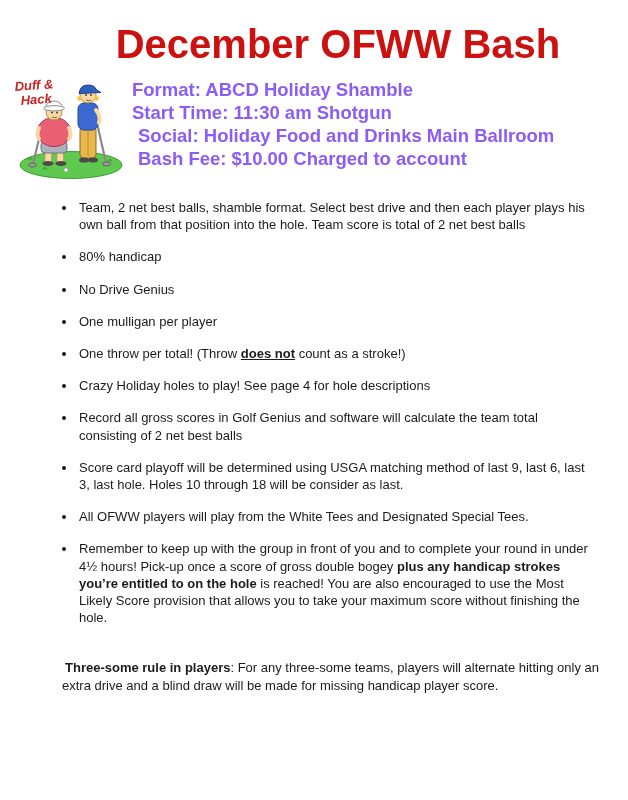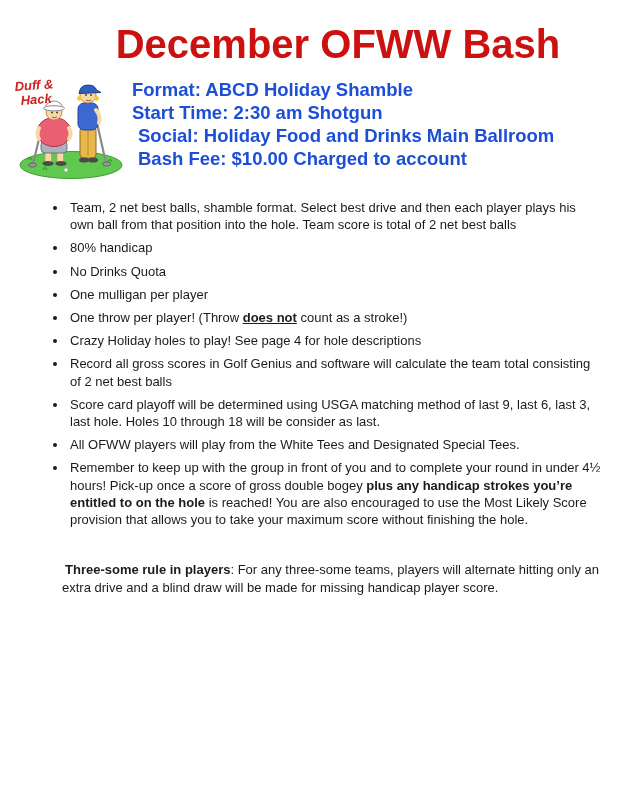--- a/index.html
+++ b/index.html
@@ -36,33 +36,33 @@
     flex:0 0 auto;
     width:122px;height:108px;
     margin-left:8px;
   }
   .details{
     margin-left:2px;
     padding-top:2px;
     font-weight:bold;
     font-size:18.5px;
     line-height:23px;
-    color:#1d4ed8;
+    color:#8b5cf6;
   }
   .details .line{white-space:nowrap;}
   .details .line.indent{padding-left:6px;}
   .details sup{font-size:60%;vertical-align:super;}
   ul.rules{
     margin:15px 0 0 0;
     padding:0 20px 0 62px;
     list-style:disc outside;
     font-size:13px;
     line-height:17.2px;
   }
-  ul.rules li{margin:6px;padding-left:2px;}
+  ul.rules li{margin:15px;padding-left:2px;}
   .bold-underline{font-weight:bold;text-decoration:underline;}
   .bold{font-weight:bold;}
   .signup{
     text-align:center;
     margin-top:17px;
   }
   .signup-heading{
     font-size:16.5px;
     font-weight:bold;
     line-height:20px;
@@ -139,32 +139,32 @@
         <ellipse cx="46" cy="32.3" rx="10.5" ry="2.6" fill="#ffffff" stroke="#8a8a8a" stroke-width="1"></ellipse>
       </g>
       <circle cx="58" cy="94" r="2" fill="#ffffff" stroke="#999" stroke-width="0.8"></circle>
 
       <text x="7" y="15" class="logo-text" transform="rotate(-4 7 15)">Duff &amp;</text>
       <text x="13" y="29" class="logo-text" transform="rotate(-4 13 29)">Hack</text>
     </svg>
 
     <div class="details">
       <div class="line">Format: ABCD Holiday Shamble</div>
-      <div class="line">Start Time: 2:30 am Shotgun</div>
+      <div class="line">Start Time: 11:30 am Shotgun</div>
       <div class="line indent">Social: Holiday Food and Drinks Main Ballroom</div>
       <div class="line indent">Bash Fee: $10.00 Charged to account</div>
     </div>
   </div>
 
   <ul class="rules">
     <li>Team, 2 net best balls, shamble format. Select best drive and then each player plays his own ball from that position into the hole. Team score is total of 2 net best balls</li>
     <li>80% handicap</li>
-    <li>No Drinks Quota</li>
+    <li>No Drive Genius</li>
     <li>One mulligan per player</li>
-    <li><span>One throw per player!  (Throw </span><span class="bold-underline">does not</span><span> count as a stroke!)</span></li>
+    <li><span>One throw per total!  (Throw </span><span class="bold-underline">does not</span><span> count as a stroke!)</span></li>
     <li>Crazy Holiday holes to play! See page 4 for hole descriptions</li>
     <li>Record all gross scores in Golf Genius and software will calculate the team total consisting of 2 net best balls</li>
     <li>Score card playoff will be determined using USGA matching method of last 9, last 6, last 3, last hole. Holes 10 through 18 will be consider as last.</li>
     <li>All OFWW players will play from the White Tees and Designated Special Tees.</li>
     <li><span>Remember to keep up with the group in front of you and to complete your round in under 4½ hours! Pick-up once a score of gross double bogey </span><span class="bold">plus any handicap strokes you’re entitled to on the hole</span><span> is reached! You are also encouraged to use the Most Likely Score provision that allows you to take your maximum score without finishing the hole.</span></li>
   </ul>
 
 
   <p class="threesome"><span class="bold">Three-some rule in players</span><span>: For any three-some teams, players will alternate hitting only an extra drive and a blind draw will be made for missing handicap player score.</span></p>
 

